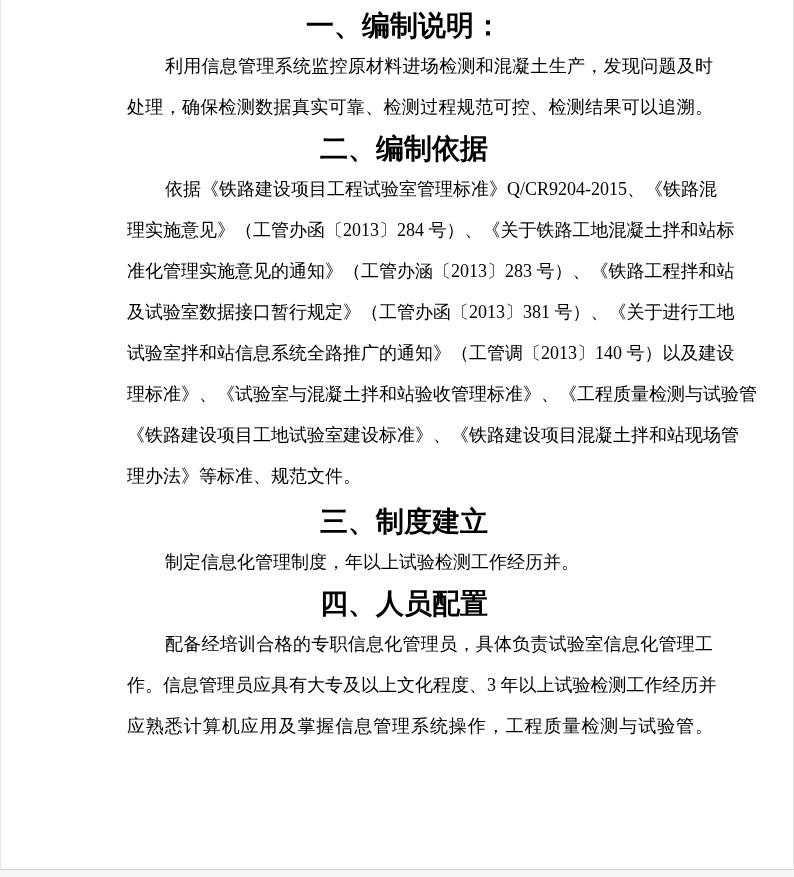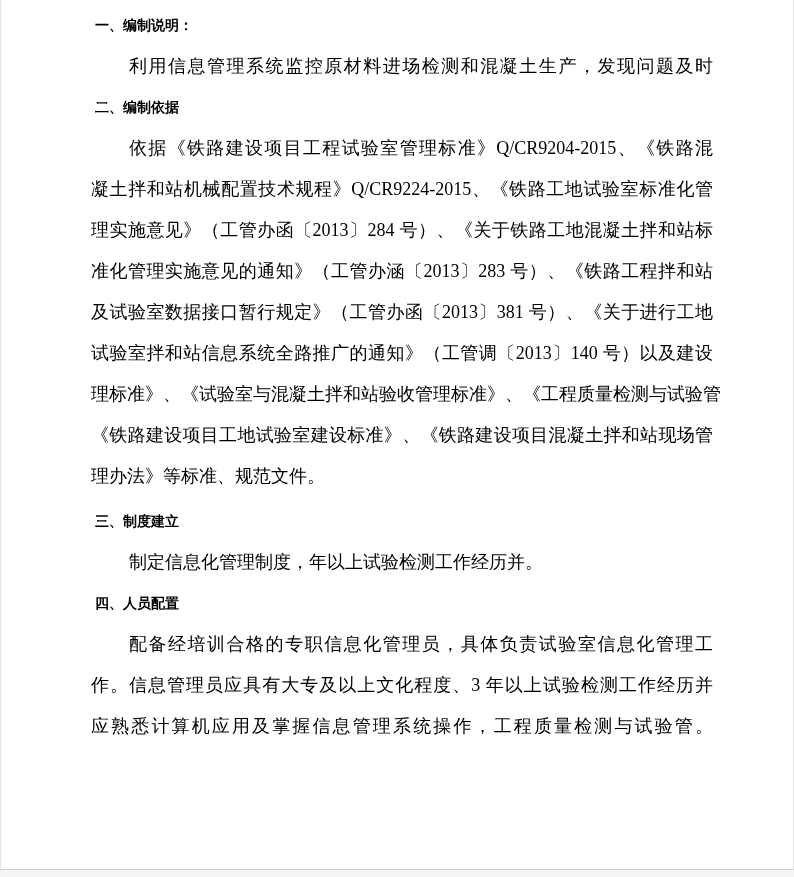--- a/index.html
+++ b/index.html
@@ -11,45 +11,45 @@
   .page{
     position:absolute;top:0;left:0;width:792px;height:869px;
     background:#fff;
     border-left:1px solid #e4e4e4;
     border-right:1px solid #e4e4e4;
     border-bottom:1px solid #d0d0d0;
   }
   .content{padding:5px 80px 0 90px}
   .heading{
     font-family:"Liberation Sans","DejaVu Sans",sans-serif;
-    font-weight:bold;font-size:14px;line-height:41px;height:41px;
-    padding-left:4px;white-space:nowrap;
+    font-weight:bold;font-size:28px;line-height:41px;height:41px;
+    padding-left:4px;white-space:nowrap;text-align:center;
   }
   [data-name="section-heading-3"]{margin-top:4px}
   .line{
     font-size:18px;line-height:41px;height:41px;
     white-space:nowrap;
-    text-align:justify;text-align-last:justify;
+    text-align:justify;text-align-last:justify;margin-left:36px;
   }
   .line.last{text-align:center;text-align-last:left}
   .line.indent{padding-left:38px}
 </style>
 </head>
 <body>
 
 <div class="page" data-name="document-page">
   <div class="content" data-name="document-body" id="doc">
       <div data-name="section">
         <div class="heading" data-name="section-heading-1">一、编制说明：</div>
         <div class="line indent" data-name="paragraph-line">利用信息管理系统监控原材料进场检测和混凝土生产，发现问题及时</div>
+        <div class="line" data-name="paragraph-line">处理，确保检测数据真实可靠、检测过程规范可控、检测结果可以追溯。</div>
       </div>
       <div data-name="section">
         <div class="heading" data-name="section-heading-2">二、编制依据</div>
         <div class="line indent" data-name="paragraph-line">依据《铁路建设项目工程试验室管理标准》Q/CR9204-2015、《铁路混</div>
-        <div class="line" data-name="paragraph-line">凝土拌和站机械配置技术规程》Q/CR9224-2015、《铁路工地试验室标准化管</div>
         <div class="line" data-name="paragraph-line">理实施意见》（工管办函〔2013〕284 号）、《关于铁路工地混凝土拌和站标</div>
         <div class="line" data-name="paragraph-line">准化管理实施意见的通知》（工管办涵〔2013〕283 号）、《铁路工程拌和站</div>
         <div class="line" data-name="paragraph-line">及试验室数据接口暂行规定》（工管办函〔2013〕381 号）、《关于进行工地</div>
         <div class="line" data-name="paragraph-line">试验室拌和站信息系统全路推广的通知》（工管调〔2013〕140 号）以及建设</div>
         <div class="line" data-name="paragraph-line">理标准》、《试验室与混凝土拌和站验收管理标准》、《工程质量检测与试验管</div>
         <div class="line" data-name="paragraph-line">《铁路建设项目工地试验室建设标准》、《铁路建设项目混凝土拌和站现场管</div>
         <div class="line last" data-name="paragraph-line">理办法》等标准、规范文件。</div>
       </div>
       <div data-name="section">
         <div class="heading" data-name="section-heading-3">三、制度建立</div>

